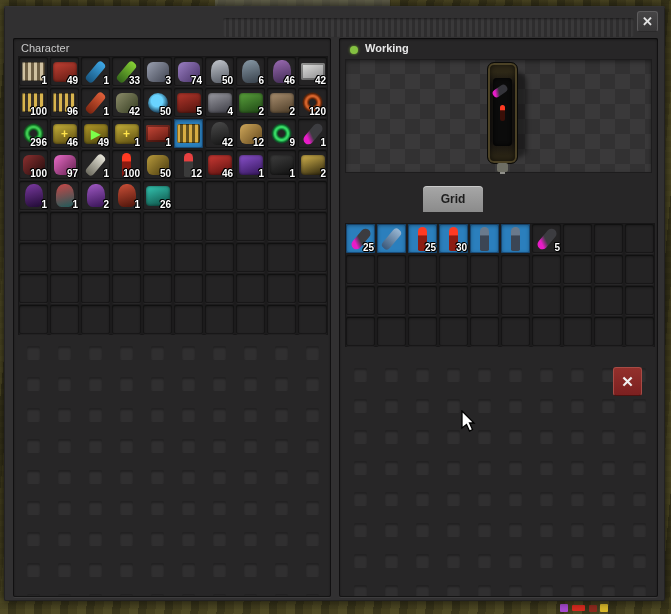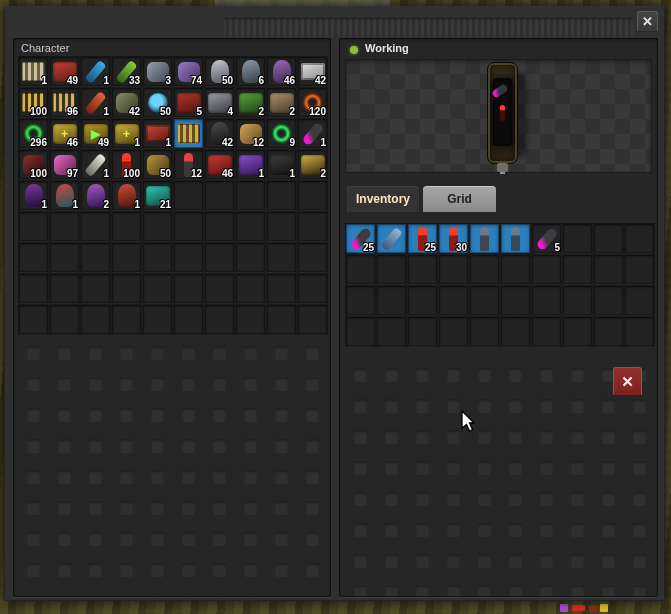--- a/index.html
+++ b/index.html
@@ -80,21 +80,21 @@
   .statusrow{ position:absolute; left:0; top:0; height:20px; }
   .dot{ position:absolute; left:11px; top:8px; width:8px; height:8px; border-radius:50%; background:var(--ok,#84c141); box-shadow:0 0 3px rgba(140,200,60,.8); }
   .statustext{ position:absolute; left:26px; top:4px; font-size:11px; font-weight:bold; color:#e8e8e8; white-space:nowrap; }
   .preview{
     position:absolute; left:6px; top:21px; width:307px; height:114px;
     background:repeating-conic-gradient(#3a393a 0 25%, #323132 0 50%) 0 0/30px 30px;
     box-shadow: inset 0 0 0 1px #1d1c1d, inset 0 2px 5px rgba(0,0,0,.5);
   }
   .tab{ position:absolute; height:26px; border-radius:4px 4px 0 0; font-weight:bold; font-size:12px; text-align:center; line-height:26px; cursor:pointer; }
   .tab-inventory{ left:8px; top:148px; width:72px; background:#343334; color:var(--accent,#ffe6c0); box-shadow:inset 0 1px 0 rgba(255,255,255,.09), inset 1px 0 0 rgba(255,255,255,.04); }
-  .tab-grid{ left:84px; top:148px; width:73px; background:linear-gradient(180deg,#a7a7a7,#8b8b8b); color:#1d1d1d; box-shadow:inset 0 1px 0 rgba(255,255,255,.4); }
+  .tab-grid{ left:84px; top:148px; width:60px; background:linear-gradient(180deg,#a7a7a7,#8b8b8b); color:#1d1d1d; box-shadow:inset 0 1px 0 rgba(255,255,255,.4); }
   .redx{
     position:absolute; left:274px; top:329px; width:29px; height:29px;
     background:linear-gradient(180deg,#93302c,#7c2020); color:#f2f2f2;
     border:1px solid #a84b45; border-bottom-color:#4c1210; border-radius:3px;
     font-size:15px; font-weight:bold; line-height:24px; text-align:center; cursor:pointer;
   }
 
   
   .wagon{ position:absolute; left:140px; top:1px; width:44px; height:112px; }
   .w-shadow{ position:absolute; left:18px; top:12px; width:24px; height:86px; background:rgba(0,0,0,.4); border-radius:10px; filter:blur(2px); }
@@ -305,21 +305,21 @@
           <div class="slot" style="left: 62px; top: 124px;">
             <div class="icon k-figure" style="--c1: #a05ac4; --c2: #381456;"></div>
             <span class="cnt">2</span>
           </div>
           <div class="slot" style="left: 93px; top: 124px;">
             <div class="icon k-figure" style="--c1: #cc5038; --c2: #4c140a;"></div>
             <span class="cnt">1</span>
           </div>
           <div class="slot" style="left: 124px; top: 124px;">
             <div class="icon k-machine" style="--c1: #35c8b4; --c2: #0c4a40;"></div>
-            <span class="cnt">21</span>
+            <span class="cnt">26</span>
           </div>
           <div class="slot" style="left: 155px; top: 124px;"></div>
           <div class="slot" style="left: 186px; top: 124px;"></div>
           <div class="slot" style="left: 217px; top: 124px;"></div>
           <div class="slot" style="left: 248px; top: 124px;"></div>
           <div class="slot" style="left: 279px; top: 124px;"></div>
           <div class="slot" style="left: 0px; top: 155px;"></div>
           <div class="slot" style="left: 31px; top: 155px;"></div>
           <div class="slot" style="left: 62px; top: 155px;"></div>
           <div class="slot" style="left: 93px; top: 155px;"></div>
@@ -464,21 +464,20 @@
           <div class="w-shadow"></div>
           <div class="w-body">
             <div class="w-cavity">
               <div class="w-shell"></div>
               <div class="w-rocket"></div>
             </div>
           </div>
           <div class="w-coupler"></div>
         </div>
       </div>
-      <div class="tab tab-inventory">Inventory</div>
       <div class="tab tab-grid">Grid</div>
       <div class="grid" id="wagon-grid" style="left:7px;top:186px;width:308px;height:122px;">
           <div class="slot hl" style="left: 0px; top: 0px;">
             <div class="icon k-shell" style="--c1: #3c3c40; --c2: #e81cc8;"></div>
             <span class="cnt">25</span>
           </div>
           <div class="slot hl" style="left: 31px; top: 0px;">
             <div class="icon k-rod" style="--c1: #9ab8d4; --c2: #3a587a;"></div>
           </div>
           <div class="slot hl" style="left: 62px; top: 0px;">

